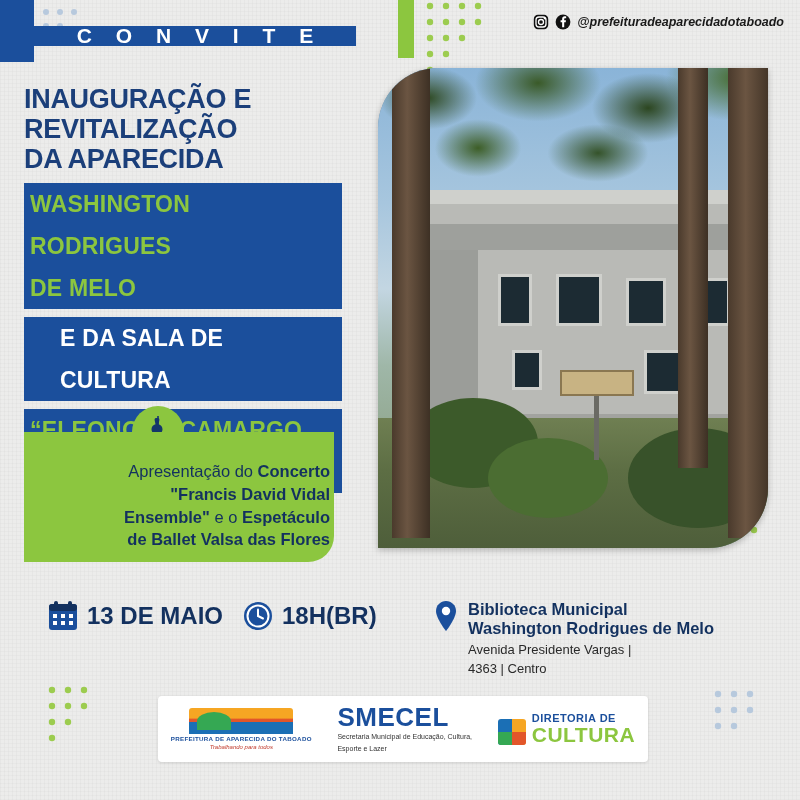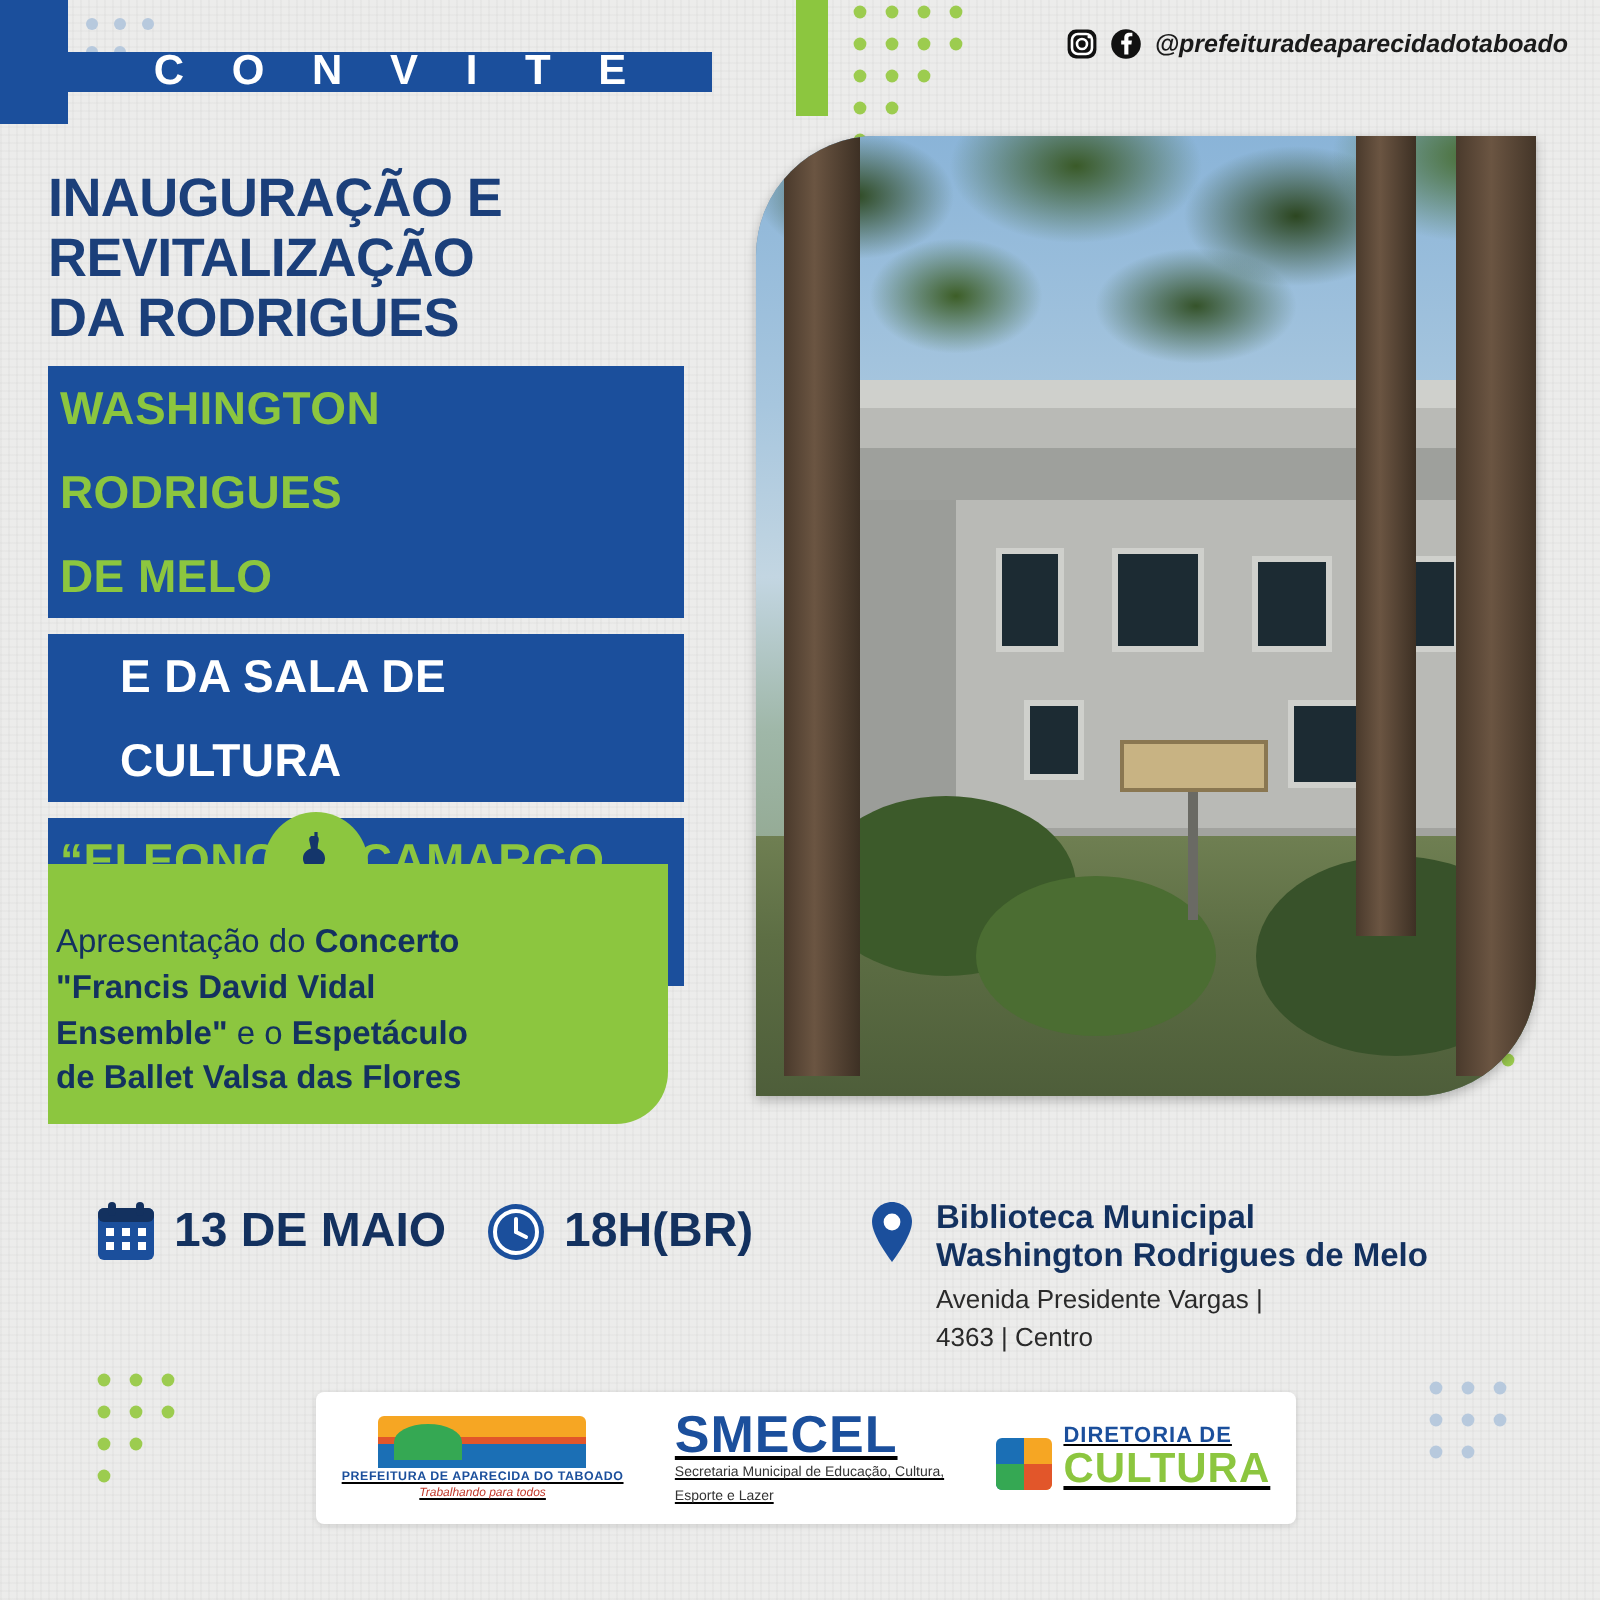--- a/index.html
+++ b/index.html
@@ -134,26 +134,27 @@
     position: absolute;
     left: 24px;
     top: 432px;
     width: 310px;
     height: 130px;
     background: #8cc63f;
     border-radius: 0 0 26px 0;
   }
   .concert-text {
     position: absolute;
-    left: 4px;
+    left: 14px;
     top: 28px;
     width: 292px;
     color: #13315f;
     font-size: 16.5px;
     line-height: 1.38;
+    text-align: right;
   }
   .concert-text b { font-weight: bold; }
   .violin-circle {
     position: absolute;
     left: 132px;
     top: 406px;
     width: 52px;
     height: 52px;
     border-radius: 50%;
     background: #8cc63f;
@@ -282,21 +283,20 @@
     left: 158px;
     top: 696px;
     width: 490px;
     height: 66px;
     background: #ffffff;
     border-radius: 4px;
     display: flex;
     align-items: center;
     justify-content: space-around;
     box-shadow: 0 1px 3px rgba(0,0,0,0.12);
-    text-decoration: underline;
   }
   .logo-pmat {
     display: flex;
     flex-direction: column;
     align-items: center;
     line-height: 1;
   }
   .pmat-art {
     width: 104px; height: 26px;
     background:
@@ -475,21 +475,21 @@
       </svg>
     </span>
     <span>@prefeituradeaparecidadotaboado</span>
   </div>
 
   <div class="convite">C O N V I T E</div>
 
   <div class="title-block">
     <div class="t-main">INAUGURAÇÃO E</div>
     <div class="t-main">REVITALIZAÇÃO</div>
-    <div class="t-main">DA RODRIGUES</div>
+    <div class="t-main">DA APARECIDA</div>
     <div class="spacer6"></div>
     <div class="bar-row green-text">WASHINGTON</div>
     <div class="bar-row green-text">RODRIGUES</div>
     <div class="bar-row green-text">DE MELO</div>
     <div class="spacer6"></div>
     <div class="bar-row dark">E DA SALA DE</div>
     <div class="bar-row dark">CULTURA</div>
     <div class="spacer6"></div>
     <div class="bar-row green-text">“ELEONORA CAMARGO</div>
     <div class="bar-row green-text">QUEIROZ”</div>

